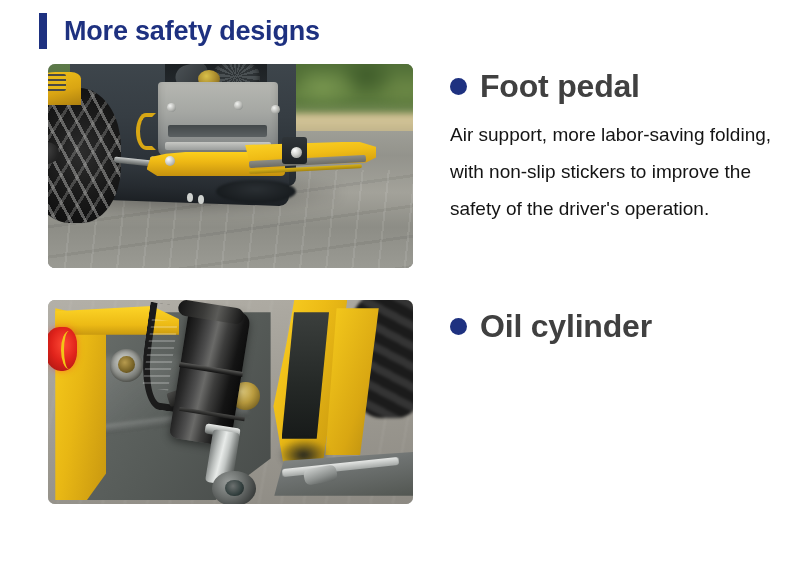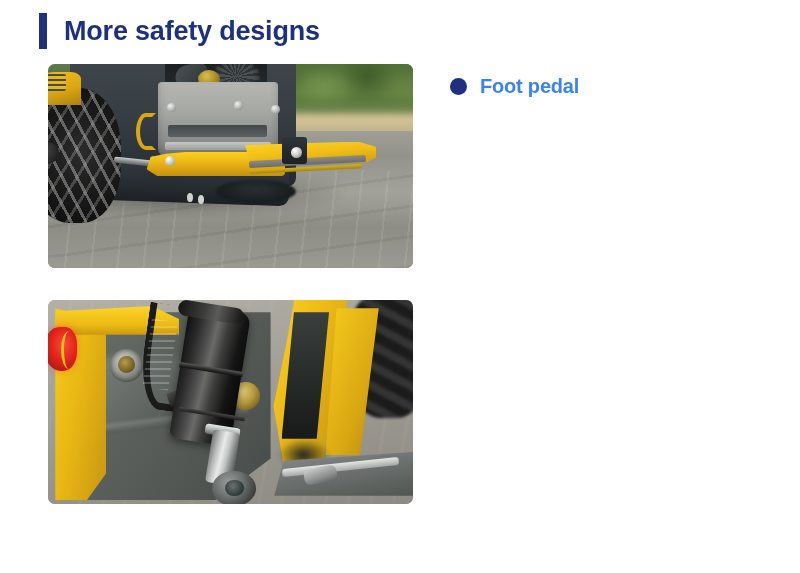--- a/index.html
+++ b/index.html
@@ -77,23 +77,23 @@
     margin-bottom: 16px;
   }
   .bullet-dot {
     width: 17px;
     height: 17px;
     border-radius: 50%;
     background: #1e3180;
     flex: 0 0 auto;
   }
   .feature-title {
-    font-size: 20px;
+    font-size: 32px;
     font-weight: bold;
-    color: #3b82f6;
+    color: #404040;
     line-height: 28px;
     letter-spacing: -0.2px;
     white-space: nowrap;
   }
   .feature-body {
     font-size: 19px;
     line-height: 37px;
     color: #141414;
     font-weight: normal;
   }
@@ -563,20 +563,21 @@
       <div class="p1-axle"></div>
       <div class="p1-drip1"></div>
       <div class="p1-drip2"></div>
     </div>
 
     <div class="feature-text">
       <div class="feature-head">
         <div class="bullet-dot"></div>
         <div class="feature-title">Foot pedal</div>
       </div>
+      <div class="feature-body">Air support, more labor-saving folding, with non-slip stickers to improve the safety of the driver's operation.</div>
     </div>
   </div>
 
   <div class="feature-row row-2">
 
     <div class="photo">
       <div class="p2-bg"></div>
       <div class="p2-ground"></div>
       <div class="p2-tyre"></div>
       <div class="p2-panel"></div>
@@ -603,16 +604,20 @@
       <div class="p2-cyl-cap"></div>
       <div class="p2-cyl-seam1"></div>
       <div class="p2-cyl-seam2"></div>
       <div class="p2-rod-collar"></div>
       <div class="p2-rod"></div>
       <div class="p2-eye"></div>
       <div class="p2-eye-in"></div>
     </div>
 
     <div class="feature-text">
+      <div class="feature-head">
+        <div class="bullet-dot"></div>
+        <div class="feature-title">Oil cylinder</div>
+      </div>
     </div>
   </div>
 
 </div>
 
 </body></html>

